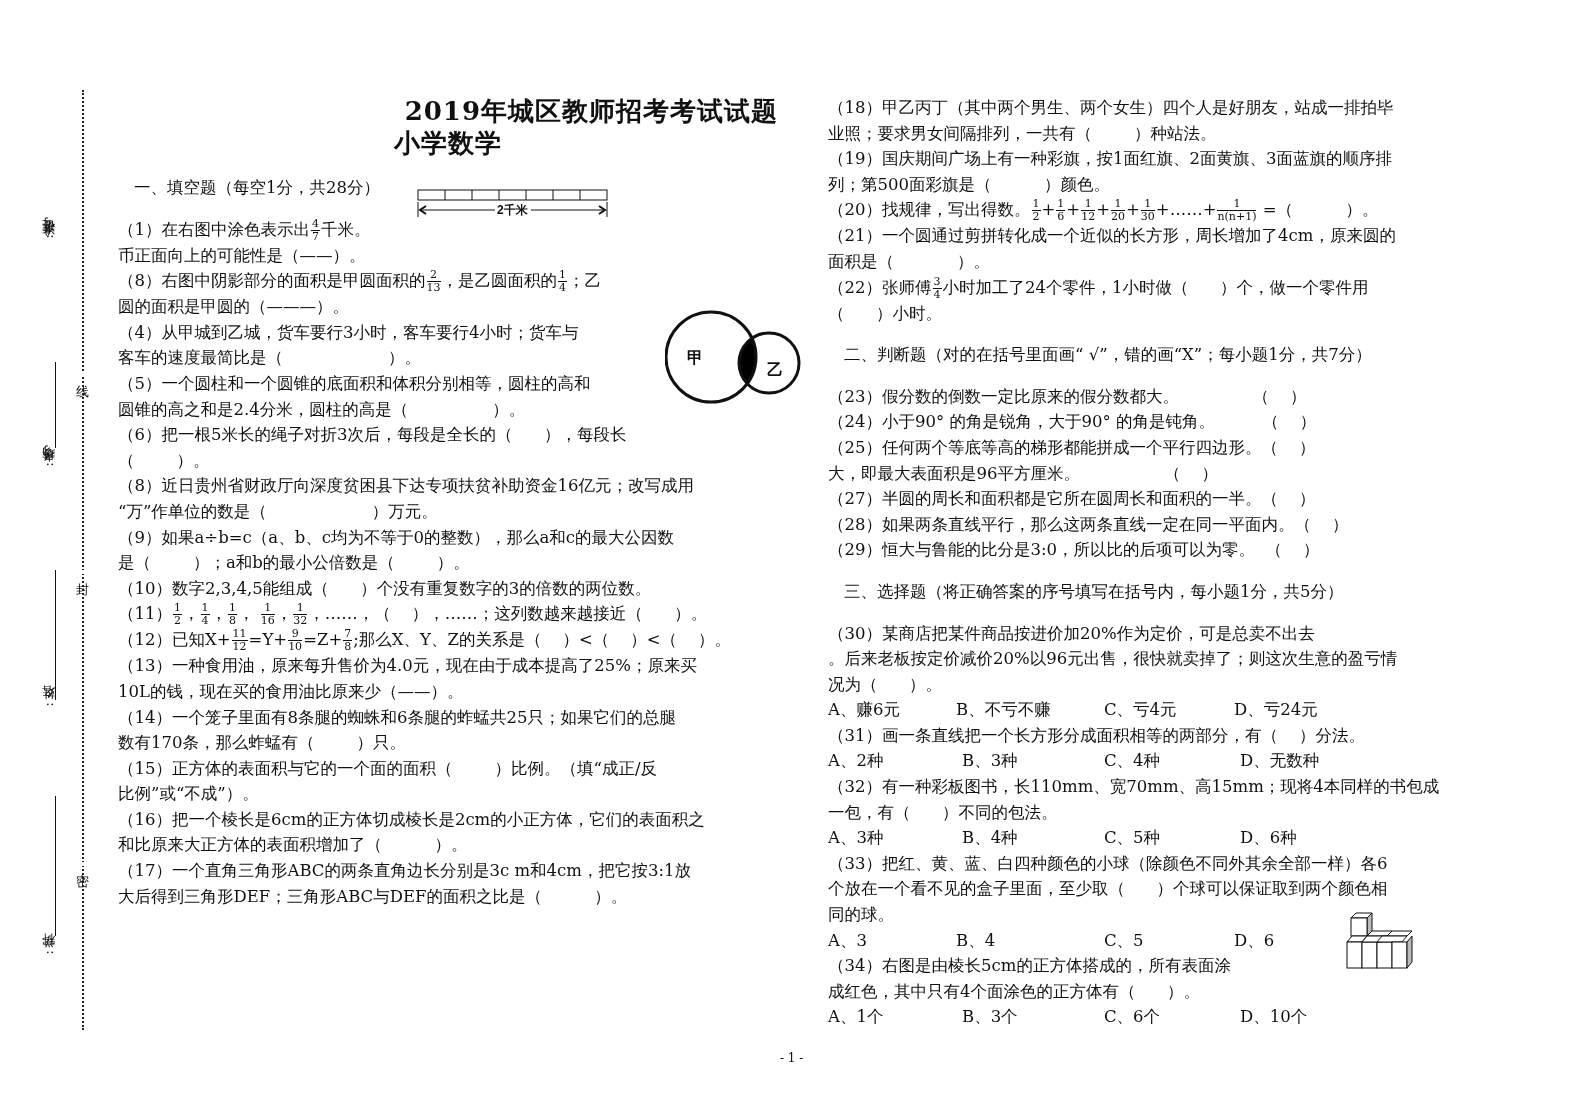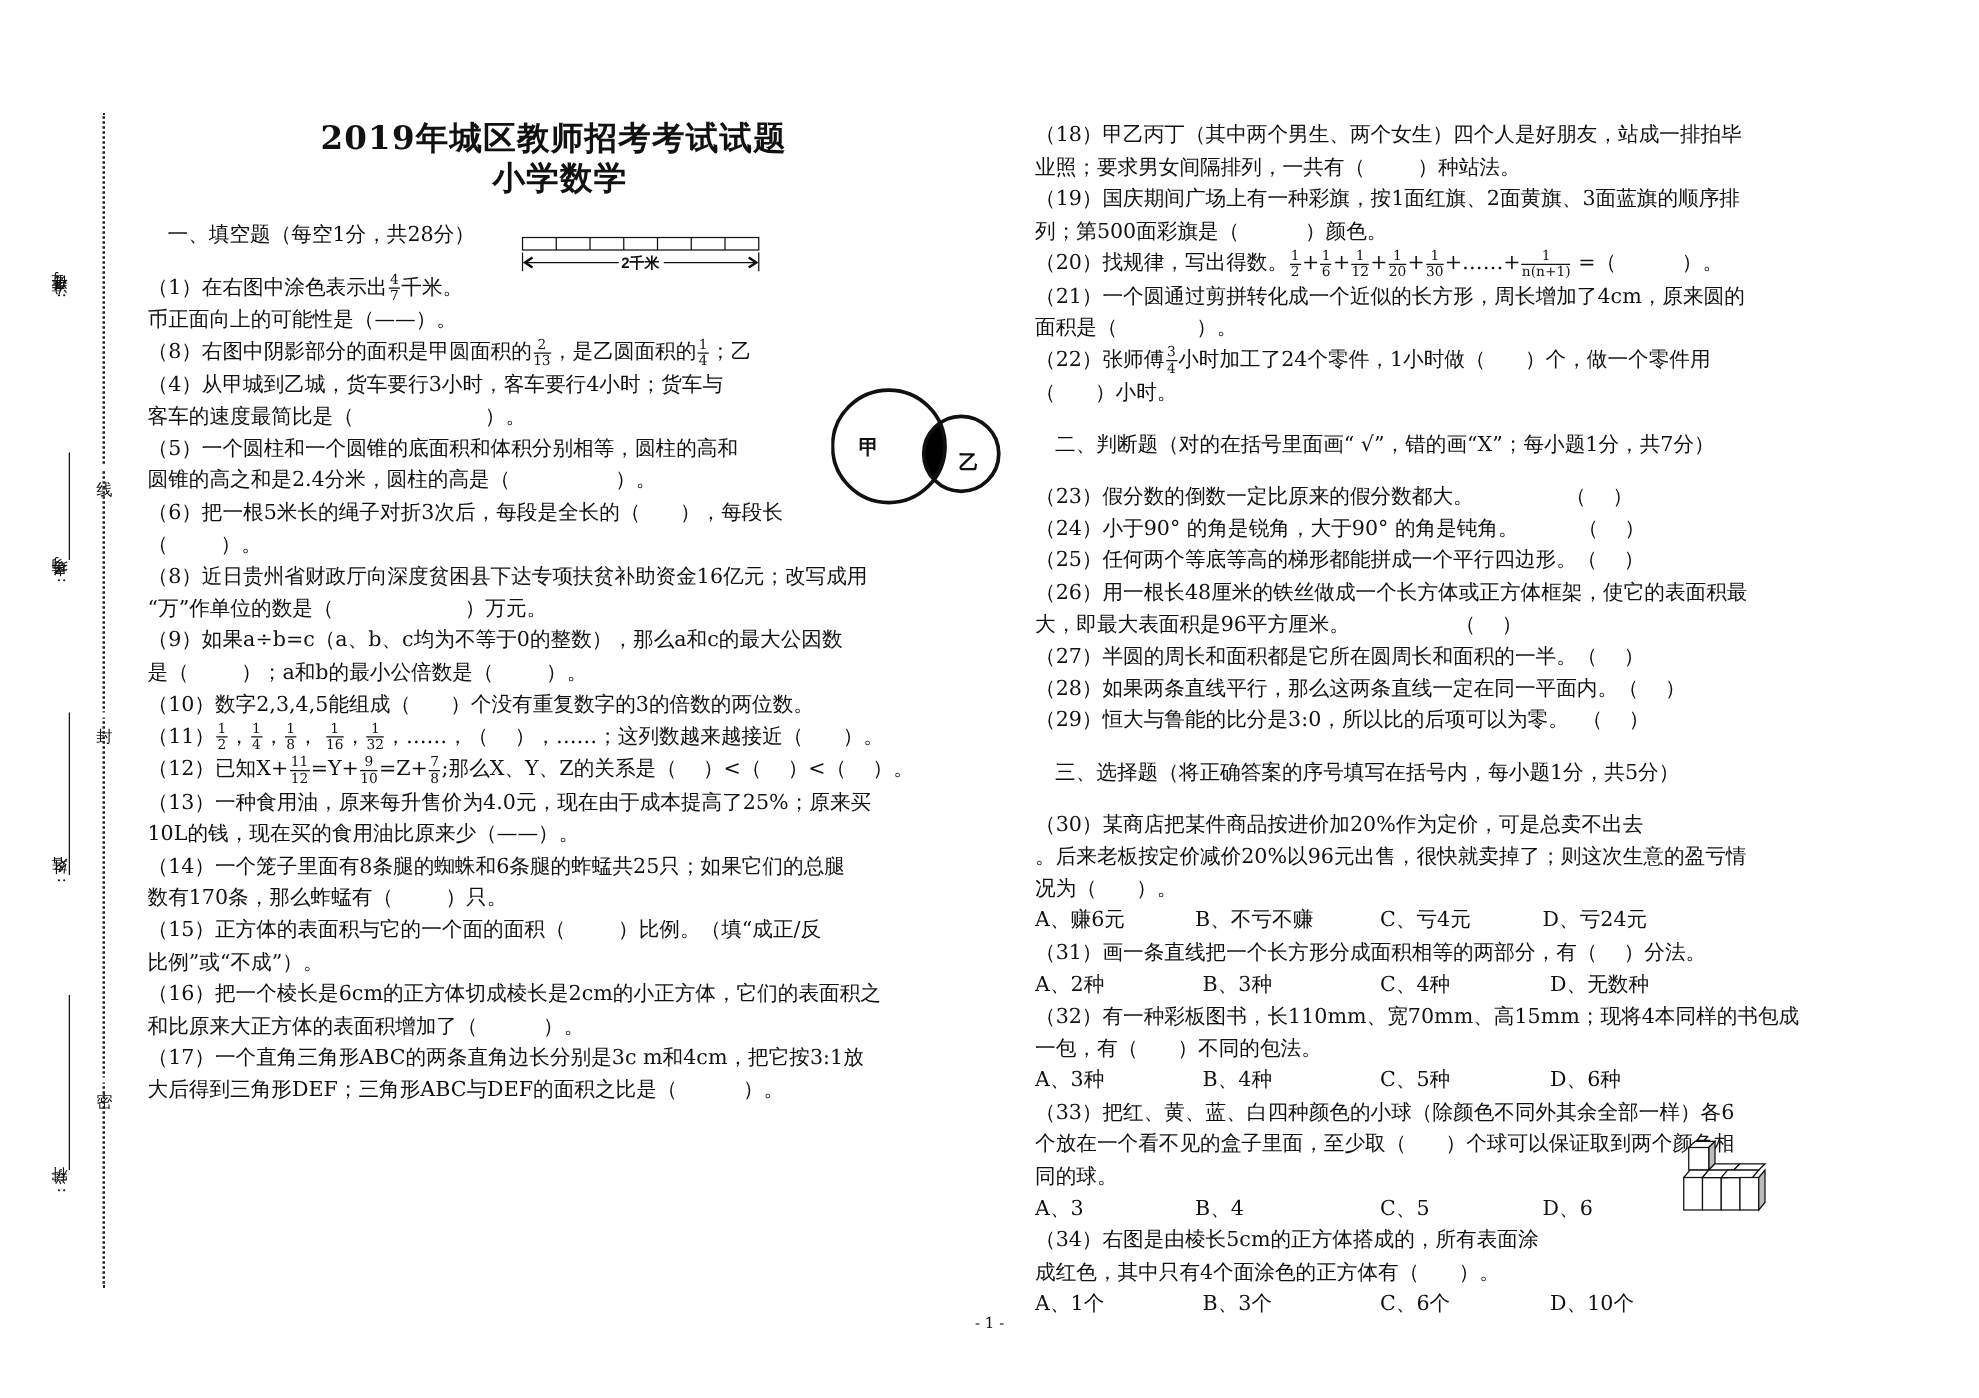--- a/index.html
+++ b/index.html
@@ -10,21 +10,21 @@
   .bind-line{position:absolute;left:82px;top:90px;height:940px;width:0;border-left:2px dotted #222;}
   .bind-mark{position:absolute;left:74px;font-size:13px;background:#fff;line-height:16px;
              writing-mode:vertical-rl;padding:2px 0;}
   .field-label{position:absolute;left:40px;font-size:13px;writing-mode:vertical-rl;transform:rotate(180deg);letter-spacing:2px;}
   .field-rule{position:absolute;left:55px;width:0;border-left:1.5px solid #111;}
   
   .col{position:absolute;top:95px;font-size:16.5px;line-height:25.6px;}
   .col.left{left:118px;width:660px;}
   .col.right{left:828px;width:640px;}
   .title{font-family:"DejaVu Serif",serif;font-weight:bold;font-size:26px;text-align:center;line-height:32px;letter-spacing:1px;}
-  .title.t1{margin-left:-10px;}
+  .title.t1{margin-left:-10px;text-align:right;}
   .section{margin:16px;}
   .q{margin:0;white-space:pre-wrap;}
   .frac{display:inline-block;vertical-align:middle;text-align:center;font-size:11px;line-height:12px;margin:0 1px;}
   .frac .n{display:block;border-bottom:1px solid #111;padding:0 1px;}
   .frac .d{display:block;}
   .opts{display:flex;}
   .opts span{display:inline-block;}
   .fig{position:absolute;}
   .pageno{position:absolute;left:780px;top:1051px;font-size:12px;}
 </style>
@@ -47,20 +47,21 @@
   <div class="field-rule" style="top:796px;height:140px;"></div>
 
   <div class="col left">
     <div class="title t1">2019年城区教师招考考试试题</div>
     <div class="title">小学数学</div>
     <p class="section">一、填空题（每空1分，共28分）</p>
 
     <p class="q"><span>（1）在右图中涂色表示出</span><span class="frac"><span class="n">4</span><span class="d">7</span></span><span>千米。</span></p>
     <p class="q"><span>币正面向上的可能性是（——）。</span></p>
     <p class="q"><span>（8）右图中阴影部分的面积是甲圆面积的</span><span class="frac"><span class="n">2</span><span class="d">13</span></span><span>，是乙圆面积的</span><span class="frac"><span class="n">1</span><span class="d">4</span></span><span>；乙</span></p>
+    <p class="q">圆的面积是甲圆的（———）。</p>
     <p class="q">（4）从甲城到乙城，货车要行3小时，客车要行4小时；货车与</p>
     <p class="q">客车的速度最简比是（                    ）。</p>
     <p class="q">（5）一个圆柱和一个圆锥的底面积和体积分别相等，圆柱的高和</p>
     <p class="q">圆锥的高之和是2.4分米，圆柱的高是（                ）。</p>
     <p class="q">（6）把一根5米长的绳子对折3次后，每段是全长的（      ），每段长</p>
     <p class="q">（        ）。</p>
     <p class="q">（8）近日贵州省财政厅向深度贫困县下达专项扶贫补助资金16亿元；改写成用</p>
     <p class="q">“万”作单位的数是（                    ）万元。</p>
     <p class="q">（9）如果a÷b=c（a、b、c均为不等于0的整数），那么a和c的最大公因数</p>
     <p class="q">是（        ）；a和b的最小公倍数是（        ）。</p>
@@ -122,21 +123,20 @@
     <p class="q">列；第500面彩旗是（          ）颜色。</p>
     <p class="q"><span>（20）找规律，写出得数。</span><span class="frac"><span class="n">1</span><span class="d">2</span></span>+<span class="frac"><span class="n">1</span><span class="d">6</span></span>+<span class="frac"><span class="n">1</span><span class="d">12</span></span>+<span class="frac"><span class="n">1</span><span class="d">20</span></span>+<span class="frac"><span class="n">1</span><span class="d">30</span></span><span>+……+</span><span class="frac"><span class="n">1</span><span class="d">n(n+1)</span></span><span> =（          ）。</span></p>
     <p class="q">（21）一个圆通过剪拼转化成一个近似的长方形，周长增加了4cm，原来圆的</p>
     <p class="q">面积是（            ）。</p>
     <p class="q"><span>（22）张师傅</span><span class="frac"><span class="n">3</span><span class="d">4</span></span><span>小时加工了24个零件，1小时做（      ）个，做一个零件用</span></p>
     <p class="q">（      ）小时。</p>
     <p class="section">二、判断题（对的在括号里面画“ √”，错的画“X”；每小题1分，共7分）</p>
     <p class="q">（23）假分数的倒数一定比原来的假分数都大。              （    ）</p>
     <p class="q">（24）小于90° 的角是锐角，大于90° 的角是钝角。         （    ）</p>
     <p class="q">（25）任何两个等底等高的梯形都能拼成一个平行四边形。（    ）</p>
-    <p class="q">（26）用一根长48厘米的铁丝做成一个长方体或正方体框架，使它的表面积最</p>
     <p class="q">大，即最大表面积是96平方厘米。                （    ）</p>
     <p class="q">（27）半圆的周长和面积都是它所在圆周长和面积的一半。（    ）</p>
     <p class="q">（28）如果两条直线平行，那么这两条直线一定在同一平面内。（    ）</p>
     <p class="q">（29）恒大与鲁能的比分是3:0，所以比的后项可以为零。  （    ）</p>
     <p class="section">三、选择题（将正确答案的序号填写在括号内，每小题1分，共5分）</p>
     <p class="q">（30）某商店把某件商品按进价加20%作为定价，可是总卖不出去</p>
     <p class="q">。后来老板按定价减价20%以96元出售，很快就卖掉了；则这次生意的盈亏情</p>
     <p class="q">况为（      ）。</p>
     <div class="opts">
       <span style="width:128px">A、赚6元</span>

